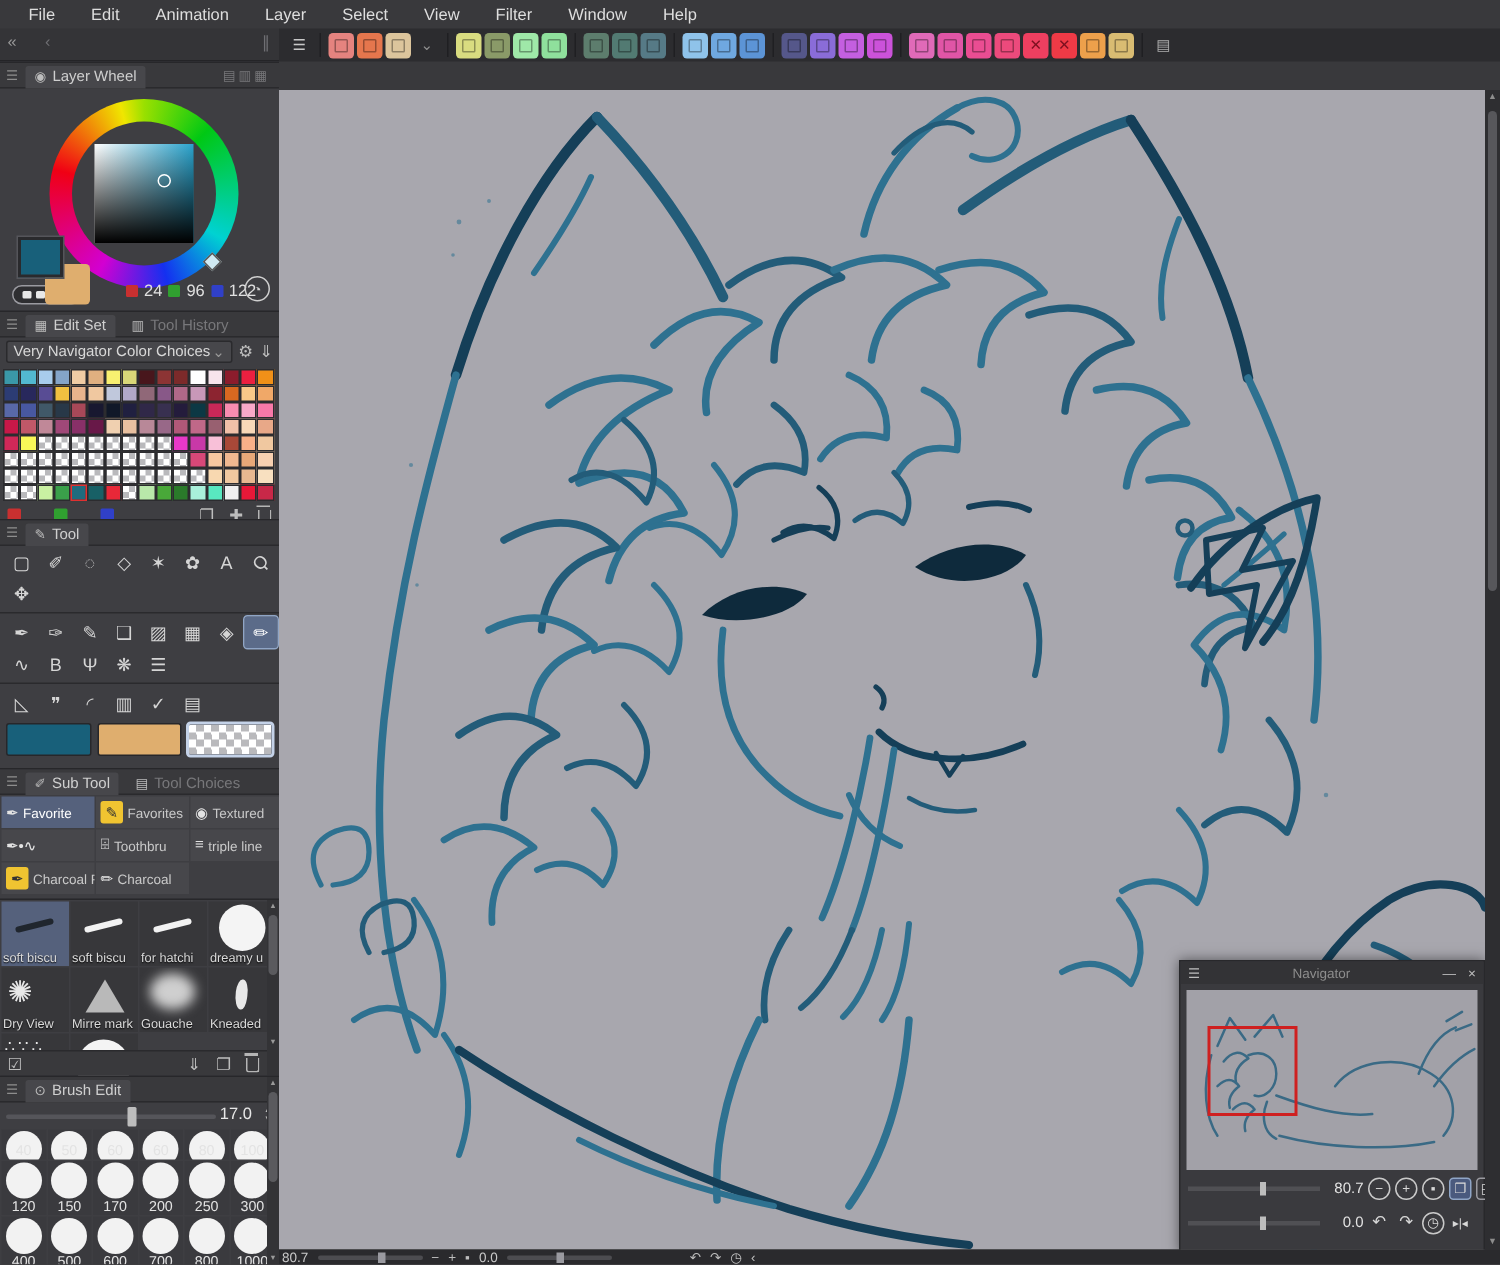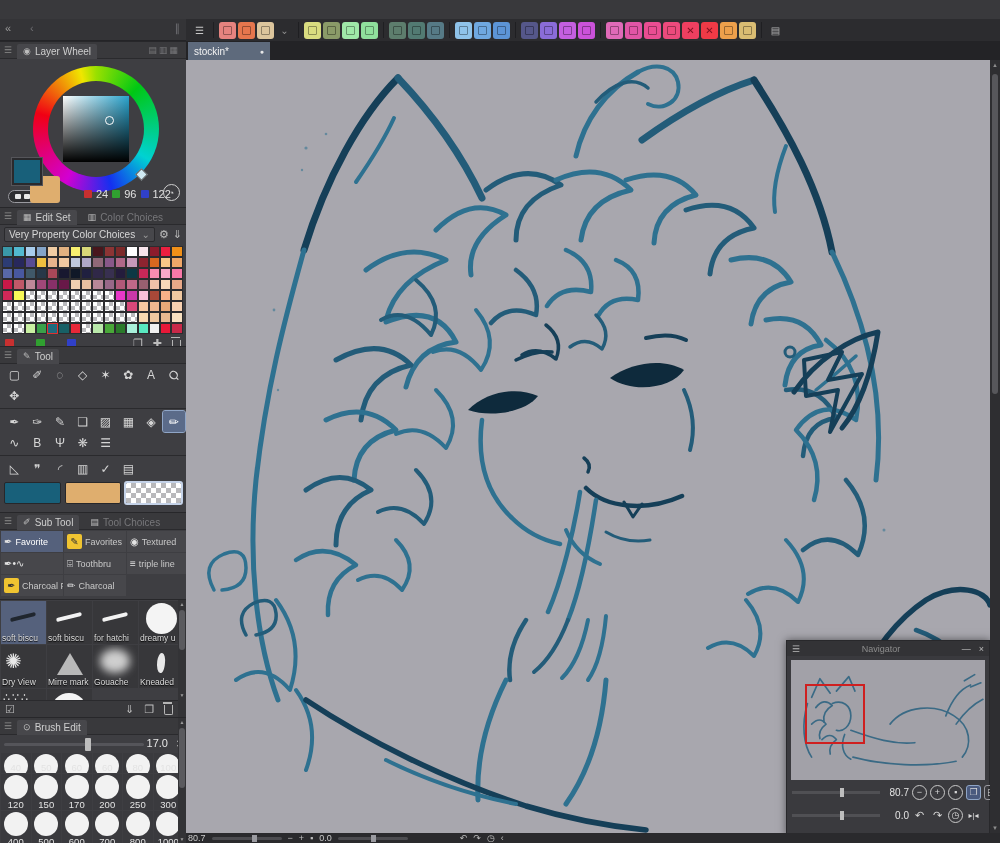--- a/index.html
+++ b/index.html
@@ -158,20 +158,31 @@
   
   .s1 { stroke:#2e7190; } .s2 { stroke:#235c79; } .s3 { stroke:#153f58; }
   path { fill:none; stroke-linecap:round; stroke-linejoin:round; }
   .eyefill { fill:#0e2a3c; stroke:none; }
 </style>
 </head>
 <body>
 
 <div class="app">
 
+  <div class="menubar">
+      <span class="mi">File</span>
+      <span class="mi">Edit</span>
+      <span class="mi">Animation</span>
+      <span class="mi">Layer</span>
+      <span class="mi">Select</span>
+      <span class="mi">View</span>
+      <span class="mi">Filter</span>
+      <span class="mi">Window</span>
+      <span class="mi">Help</span>
+    </div>
 
   <div class="sidebar-top">
     <span class="g" style="left:5px">«</span>
     <span class="g" style="left:30px;color:#6f6f73">‹</span>
     <span class="g" style="right:6px;color:#6f6f73">∥</span>
   </div>
 
   <div class="toolbar">
       <span class="tb-ic" style="color: rgb(200, 200, 200);">☰</span>
       <span class="tb-sep"></span>
@@ -247,26 +258,26 @@
 
   <div class="panel" id="colorset">
     <div class="phead">
       <span class="ham">☰</span>
       <span class="ptab">
         <span class="ticon">▦</span>
         <span>Edit Set</span>
       </span>
       <span class="ptab dim">
         <span class="ticon">▥</span>
-        <span>Color Choices</span>
+        <span>Tool History</span>
       </span>
     </div>
     <div class="presetrow">
       <div class="preset">
-        <span>Very Property Color Choices</span>
+        <span>Very Navigator Color Choices</span>
         <span style="color:#9a9a9a">⌄</span>
       </div>
       <span class="cs-ic">⚙</span>
       <span class="cs-ic">⇓</span>
     </div>
     <div class="swgrid" id="swgrid">
         <div class="swrow">
           <span class="sw" style="background: rgb(58, 152, 168);"></span>
           <span class="sw" style="background: rgb(82, 184, 208);"></span>
           <span class="sw" style="background: rgb(168, 204, 236);"></span>
@@ -675,26 +686,20 @@
           <div class="num">1000</div>
         </div>
       </div>
     <div class="vscroll-s">
       <span class="ar" style="top:1px">▲</span>
       <div class="thumbv" style="top:10px;height:60px"></div>
       <span class="ar" style="bottom:1px">▼</span>
     </div>
   </div>
 
-  <div class="tabbar">
-    <div class="doctab">
-      <span>stockin*</span>
-      <span class="dot">●</span>
-    </div>
-  </div>
 
   <div class="canvas">
     <svg width="804" height="773" viewBox="0 0 804 773">
 
       <g fill="#2e7190" opacity="0.55" stroke="none">
         <circle cx="120" cy="88" r="1.6"></circle>
           <circle cx="140" cy="74" r="1.3"></circle>
           <circle cx="116" cy="110" r="1.2"></circle>
         <circle cx="88" cy="250" r="1.4"></circle>
           <circle cx="698" cy="470" r="1.5"></circle>

